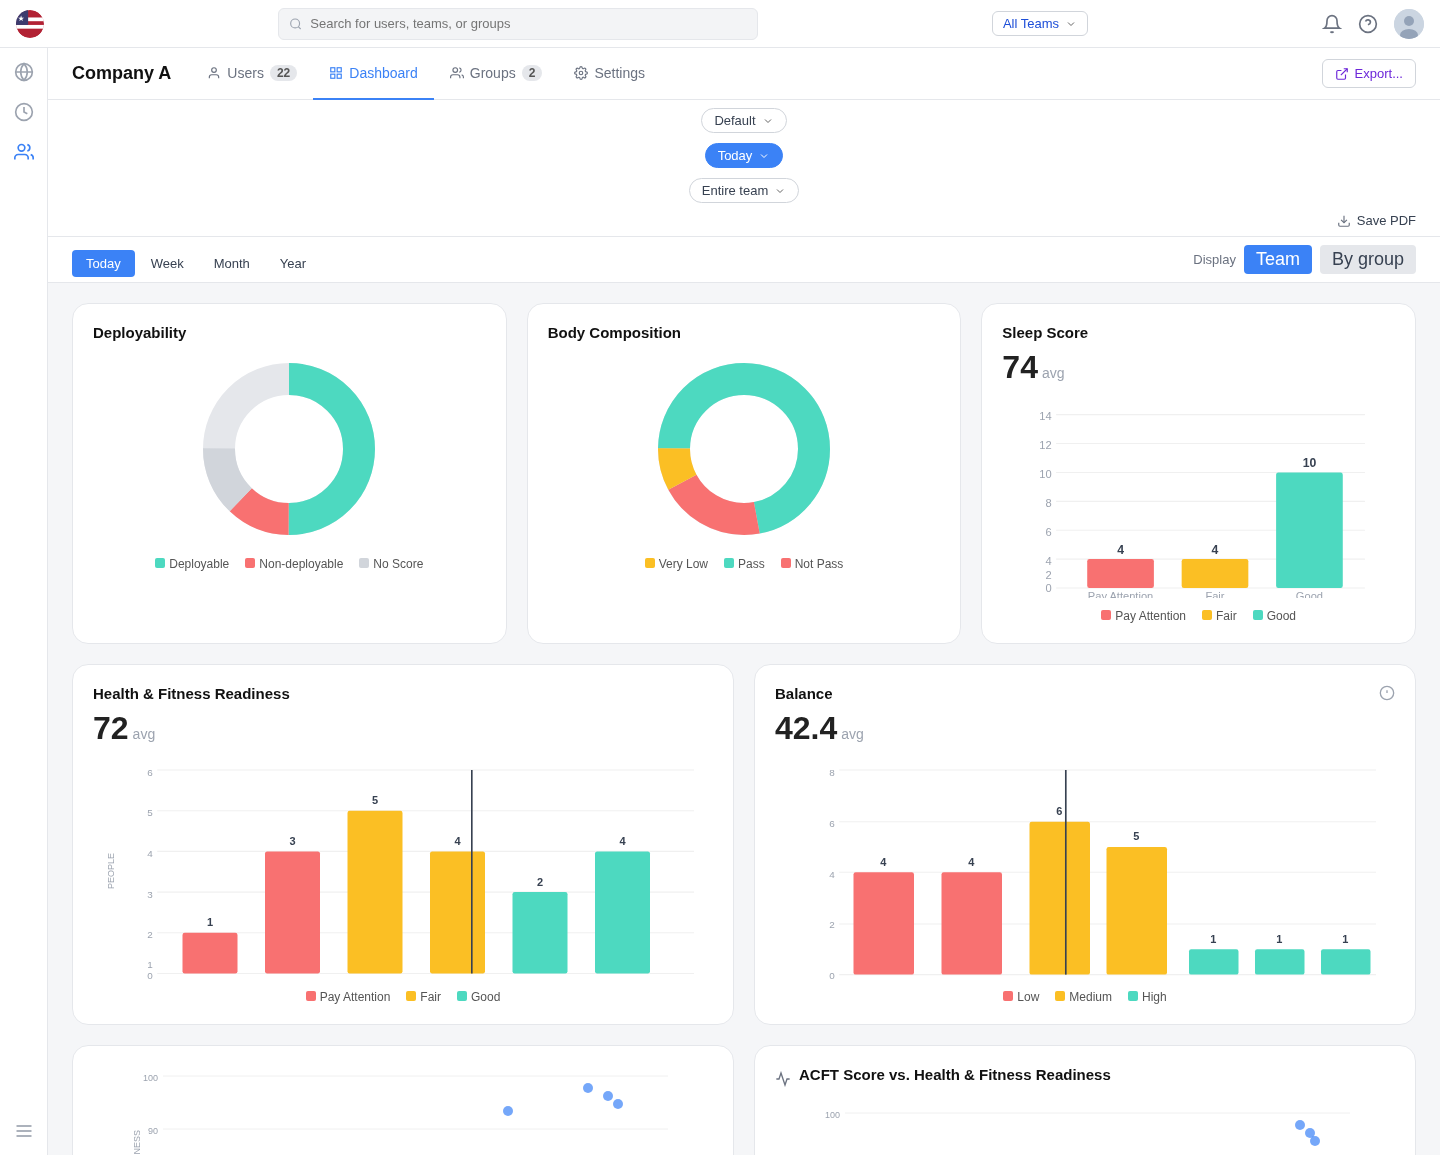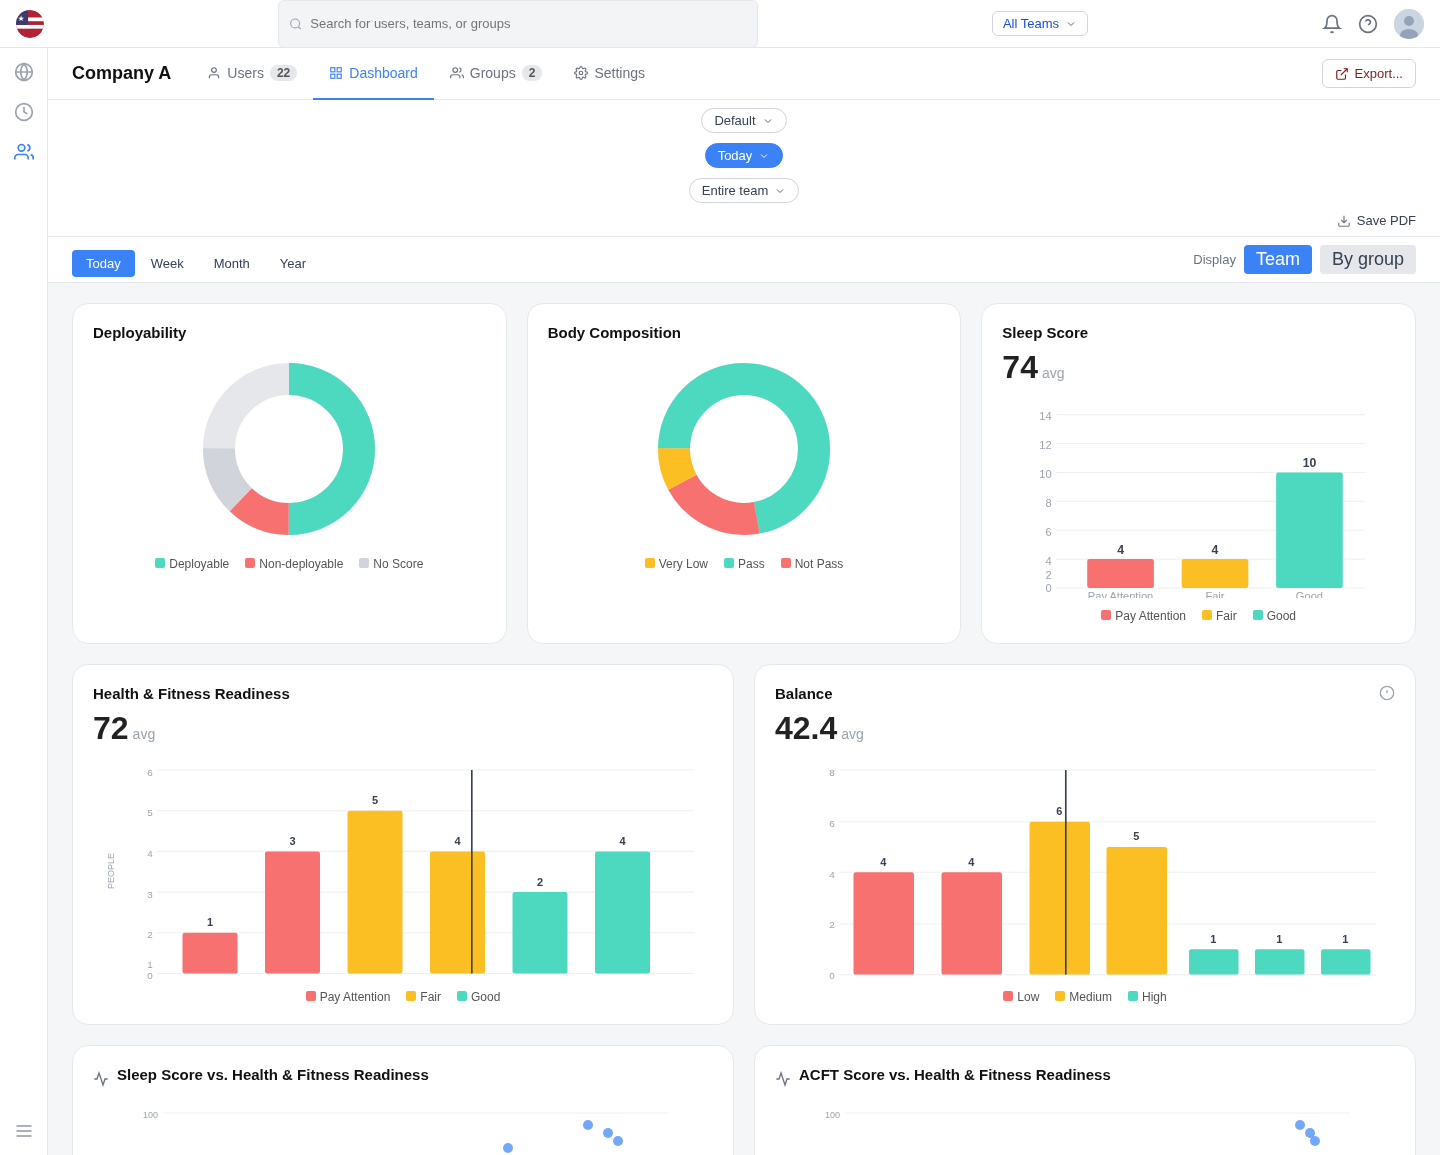--- a/index.html
+++ b/index.html
@@ -14,21 +14,21 @@
       align-items: center;
       padding: 0 16px;
       gap: 12px;
       position: sticky; top: 0; z-index: 100;
     }
     .flag-icon { width: 28px; height: 28px; border-radius: 50%; overflow: hidden; flex-shrink: 0; }
     .flag-svg { width: 100%; height: 100%; }
     .search-bar {
       flex: 1; max-width: 480px; margin: 0 auto;
       display: flex; align-items: center;
-      background: #f3f4f6; border-radius: 6px; padding: 0 10px; height: 48px; gap: 8px;
+      background: #f3f4f6; border-radius: 6px; padding: 0 10px; height: 32px; gap: 8px;
       border: 1px solid #e5e7eb;
     }
     .search-bar input { border: none; background: transparent; outline: none; font-size: 13px; width: 100%; color: #555; }
     .all-teams-selector {
       display: flex; align-items: center; gap: 6px;
       background: #fff; border: 1px solid #d1d5db; border-radius: 6px;
       padding: 4px 10px; font-size: 13px; cursor: pointer; color: #1d4ed8;
     }
     .nav-icons { display: flex; align-items: center; gap: 16px; margin-left: auto; }
     .avatar { width: 30px; height: 30px; border-radius: 50%; background: #cbd5e1; display: flex; align-items: center; justify-content: center; font-size: 12px; color: #fff; cursor: pointer; overflow: hidden; }
@@ -55,21 +55,21 @@
     .page-tab {
       display: flex; align-items: center; gap: 6px;
       padding: 0 16px; height: 52px; font-size: 14px; color: #6b7280; cursor: pointer;
       border-bottom: 2px solid transparent; white-space: nowrap;
     }
     .page-tab.active { color: #3b82f6; border-bottom: 2px solid #3b82f6; }
     .badge { background: #e5e7eb; border-radius: 10px; padding: 1px 7px; font-size: 12px; color: #555; font-weight: bold; }
     .export-btn {
       margin-left: auto; display: flex; align-items: center; gap: 6px;
       border: 1px solid #d1d5db; border-radius: 6px; padding: 6px 12px; cursor: pointer;
-      font-size: 13px; color: #7f1d1d; background: #fff;
+      font-size: 13px; color: #6d28d9; background: #fff;
     }
 
     
     .filter-bar {
       background: #fff; border-bottom: 1px solid #e5e7eb;
       padding: 8px 24px; display: flex; align-items: center; gap: 10px; flex-direction: column;
     }
     .filter-pill {
       display: flex; align-items: center; gap: 6px;
       border: 1px solid #d1d5db; border-radius: 20px; padding: 4px 12px;
@@ -518,26 +518,20 @@
             <span><span class="legend-dot" style="background:#f87171;"></span>Low</span>
             <span><span class="legend-dot" style="background:#fbbf24;"></span>Medium</span>
             <span><span class="legend-dot" style="background:#4dd9c0;"></span>High</span>
           </div>
         </div>
       </div>
 
       <div class="bottom-row">
 
         <div class="card">
-          <div style="display:flex; align-items:center; gap:8px; margin-bottom:12px;">
-            <svg width="16" height="16" viewBox="0 0 24 24" fill="none" stroke="#6b7280" stroke-width="2">
-                <polyline points="22 12 18 12 15 21 9 3 6 12 2 12"></polyline>
-              </svg>
-            <span class="card-title">Sleep Score vs. Health &amp; Fitness Readiness</span>
-          </div>
           <svg width="100%" height="180" viewBox="0 0 550 180">
 
             <text x="30" y="15" font-size="9" fill="#9ca3af" text-anchor="end">100</text>
             <text x="30" y="68" font-size="9" fill="#9ca3af" text-anchor="end">90</text>
             <text x="30" y="121" font-size="9" fill="#9ca3af" text-anchor="end">80</text>
             <line x1="35" y1="10" x2="540" y2="10" stroke="#f0f0f0" stroke-width="1"></line>
             <line x1="35" y1="63" x2="540" y2="63" stroke="#f0f0f0" stroke-width="1"></line>
             <line x1="35" y1="116" x2="540" y2="116" stroke="#f0f0f0" stroke-width="1"></line>
             <line x1="35" y1="169" x2="540" y2="169" stroke="#f0f0f0" stroke-width="1"></line>
 

